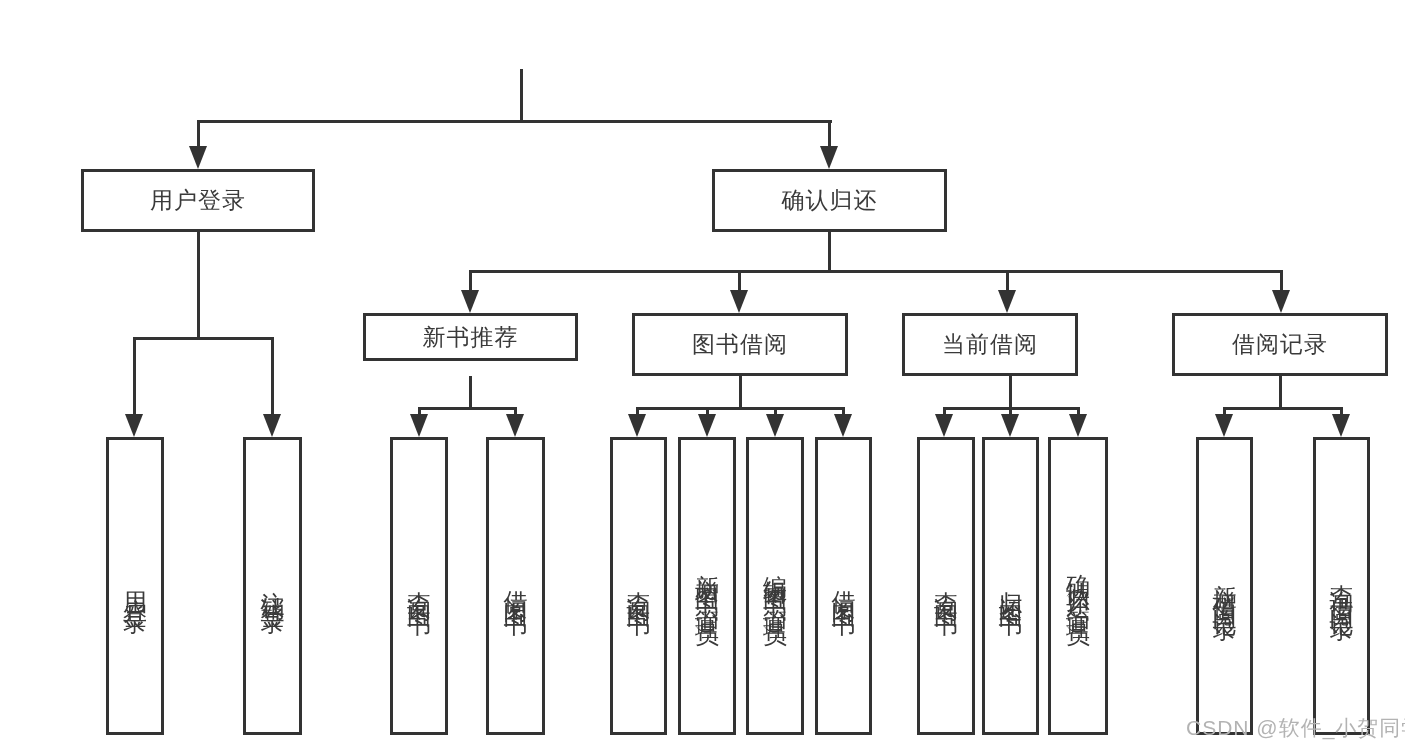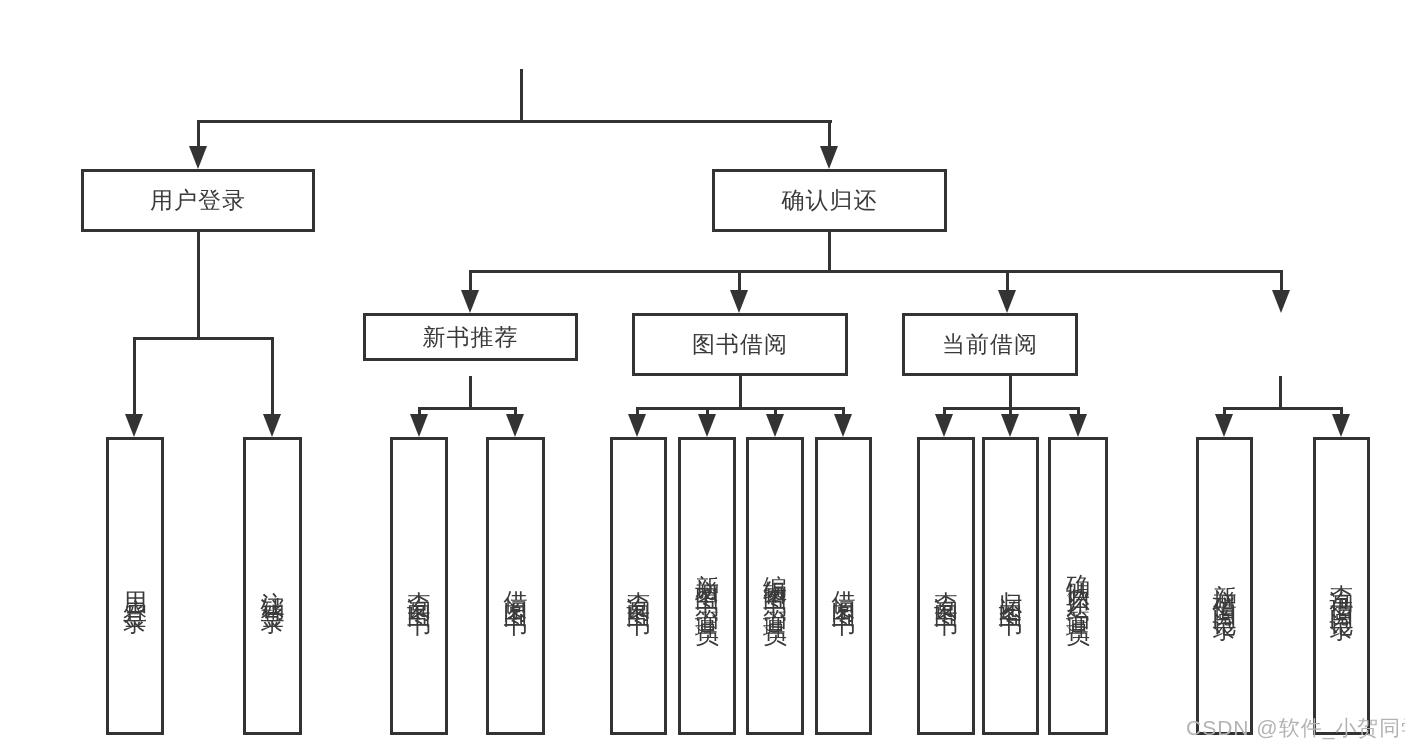--- a/index.html
+++ b/index.html
@@ -99,20 +99,23 @@
 
   <div class="node" style="left:363px;top:313px;width:215px;height:48px">
     <span>新书推荐</span>
   </div>
   <div class="node" style="left:632px;top:313px;width:216px;height:63px">
     <span>图书借阅</span>
   </div>
   <div class="node" style="left:902px;top:313px;width:176px;height:63px">
     <span>当前借阅</span>
   </div>
+  <div class="node" style="left:1172px;top:313px;width:216px;height:63px">
+    <span>借阅记录</span>
+  </div>
 
   <div class="vline" style="left:469px;top:376px;height:34px"></div>
   <div class="hline" style="left:418px;top:407px;width:99px"></div>
   <div class="arrow" style="left:410px;top:409px;height:28px"></div>
   <div class="arrow" style="left:506px;top:409px;height:28px"></div>
 
   <div class="vline" style="left:739px;top:376px;height:34px"></div>
   <div class="hline" style="left:636px;top:407px;width:209px"></div>
   <div class="arrow" style="left:628px;top:409px;height:28px"></div>
   <div class="arrow" style="left:698px;top:409px;height:28px"></div>

